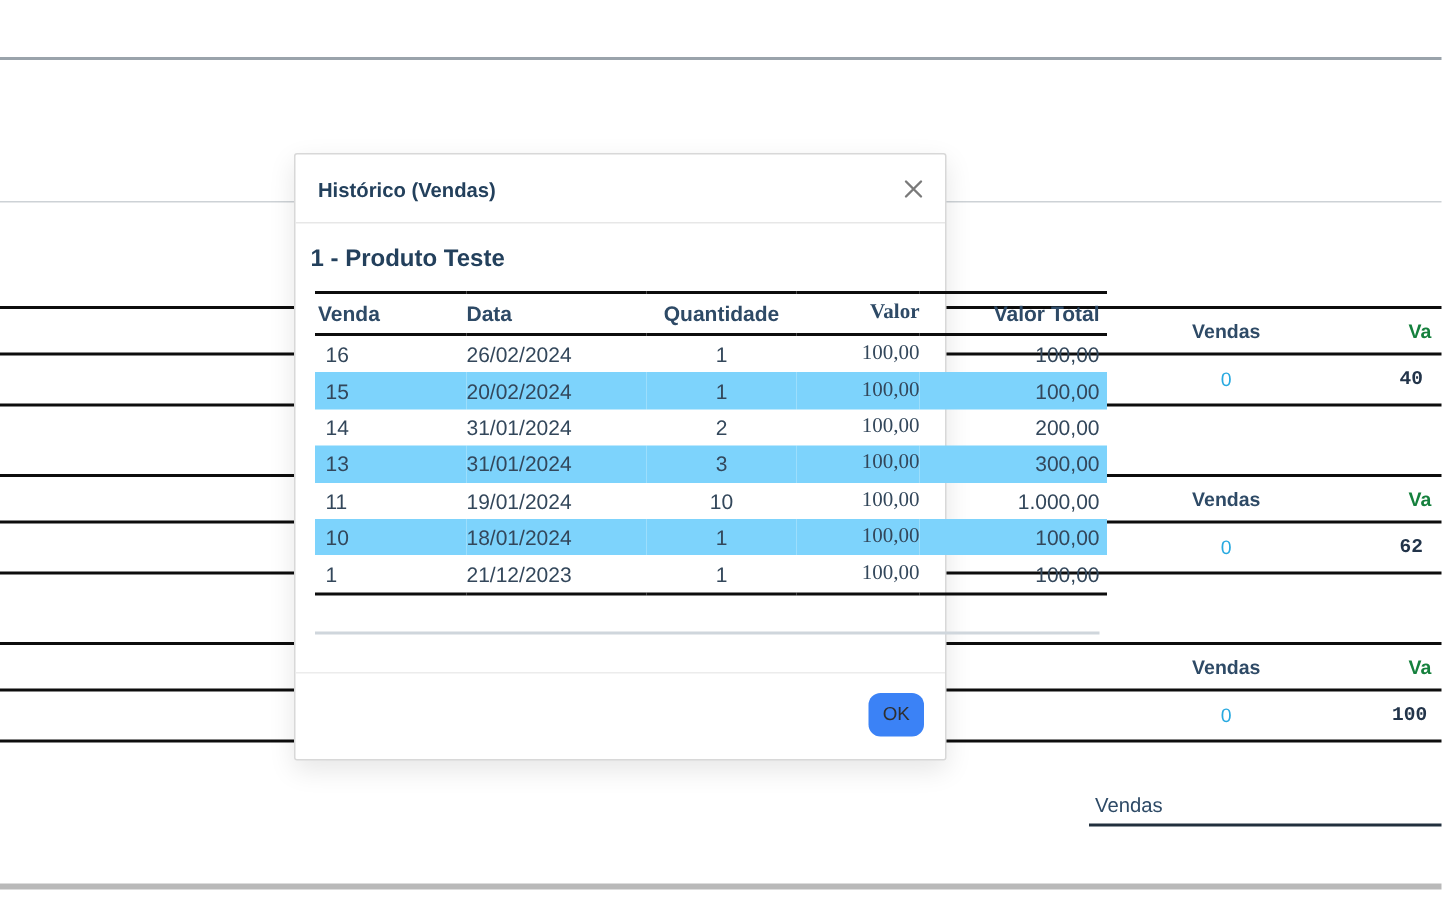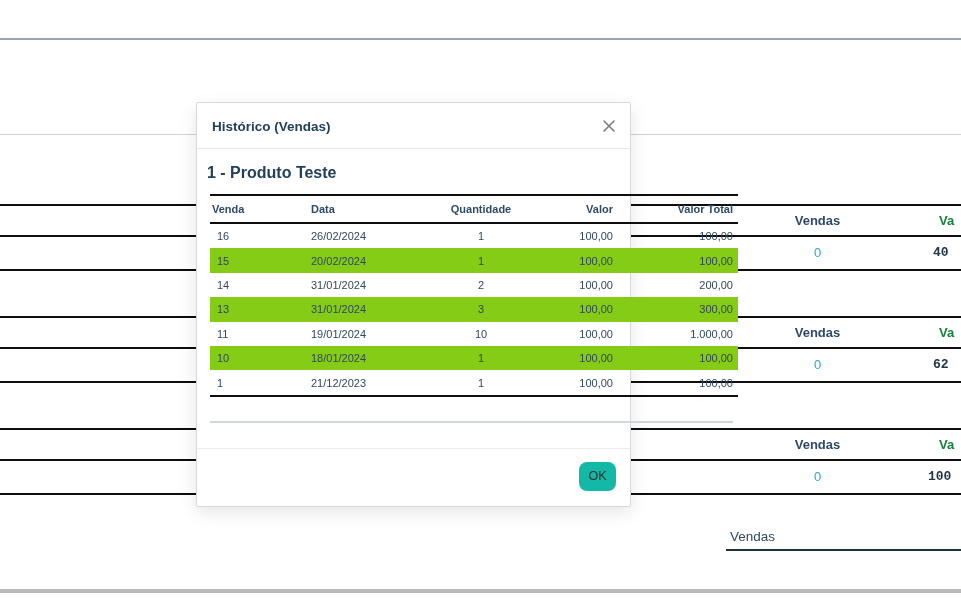--- a/index.html
+++ b/index.html
@@ -44,42 +44,42 @@
   }
   .m-title{position:absolute;left:15px;top:16px;font-size:13.5px;font-weight:bold;
     color:#23405c;line-height:16px;white-space:nowrap;}
   .m-close{position:absolute;right:11px;top:13px;width:20px;height:20px;
     display:flex;align-items:center;justify-content:center;cursor:pointer;background:none;border:none;padding:0;}
   .m-div1{position:absolute;top:45px;left:0;width:100%;height:1px;background:#e7e7e7;}
   .m-subtitle{position:absolute;left:10px;top:61px;font-size:16px;font-weight:bold;
     color:#23405c;line-height:18px;white-space:nowrap;}
 
   .m-table{position:absolute;left:13px;top:91px;width:528px;
-    border-collapse:collapse;table-layout:fixed;font-size:11px;color:#33475b;}
+    border-collapse:collapse;table-layout:fixed;font-size:14px;color:#33475b;}
   .m-table col.w0{width:101px;} .m-table col.w1{width:120px;}
   .m-table col.w2{width:100px;} .m-table col.w3{width:82px;}
   .m-table col.w4{width:125px;}
   .m-table th{
     border-top:2px solid #0d0d0d;border-bottom:2px solid #0d0d0d;
     height:26px;font-weight:bold;color:#2e4a66;padding:0;white-space:nowrap;}
   .m-table td{height:24.4px;padding:0;white-space:nowrap;}
   .m-table tbody tr:last-child td{border-bottom:2px solid #0d0d0d;}
-  .m-table tbody tr.stripe{background:#84cc16;}
+  .m-table tbody tr.stripe{background:#7dd3fc;}
   .m-table .c0{text-align:left;}
   .m-table th.c0{padding-left:2px;}
   .m-table td.c0{padding-left:7px;}
   .m-table .c1{text-align:left;}
   .m-table .c2{text-align:center;}
-  .m-table .c3{text-align:right;}
+  .m-table .c3{text-align:right;font-family:Liberation Serif, serif;}
   .m-table .c4{text-align:right;padding-right:5px;}
 
   .m-lightline{position:absolute;top:318px;left:13px;width:523px;height:2px;background:#cfd6dc;}
   .m-div2{position:absolute;top:345px;left:0;width:100%;height:1px;background:#ececec;}
   .ok-btn{position:absolute;right:14px;bottom:15px;width:37px;height:29px;
-    background:#14b8a6;border:none;border-radius:8px;font-family:"Liberation Sans",sans-serif;
+    background:#3b82f6;border:none;border-radius:8px;font-family:"Liberation Sans",sans-serif;
     font-size:12.5px;color:#2f2f2f;cursor:pointer;line-height:29px;text-align:center;padding:0;}
 </style>
 </head>
 <body>
 
 <div class="abs top-rule"></div>
 <div class="abs sub-rule"></div>
 
 <div class="abs bg-section s1">
   <div class="bg-header">

